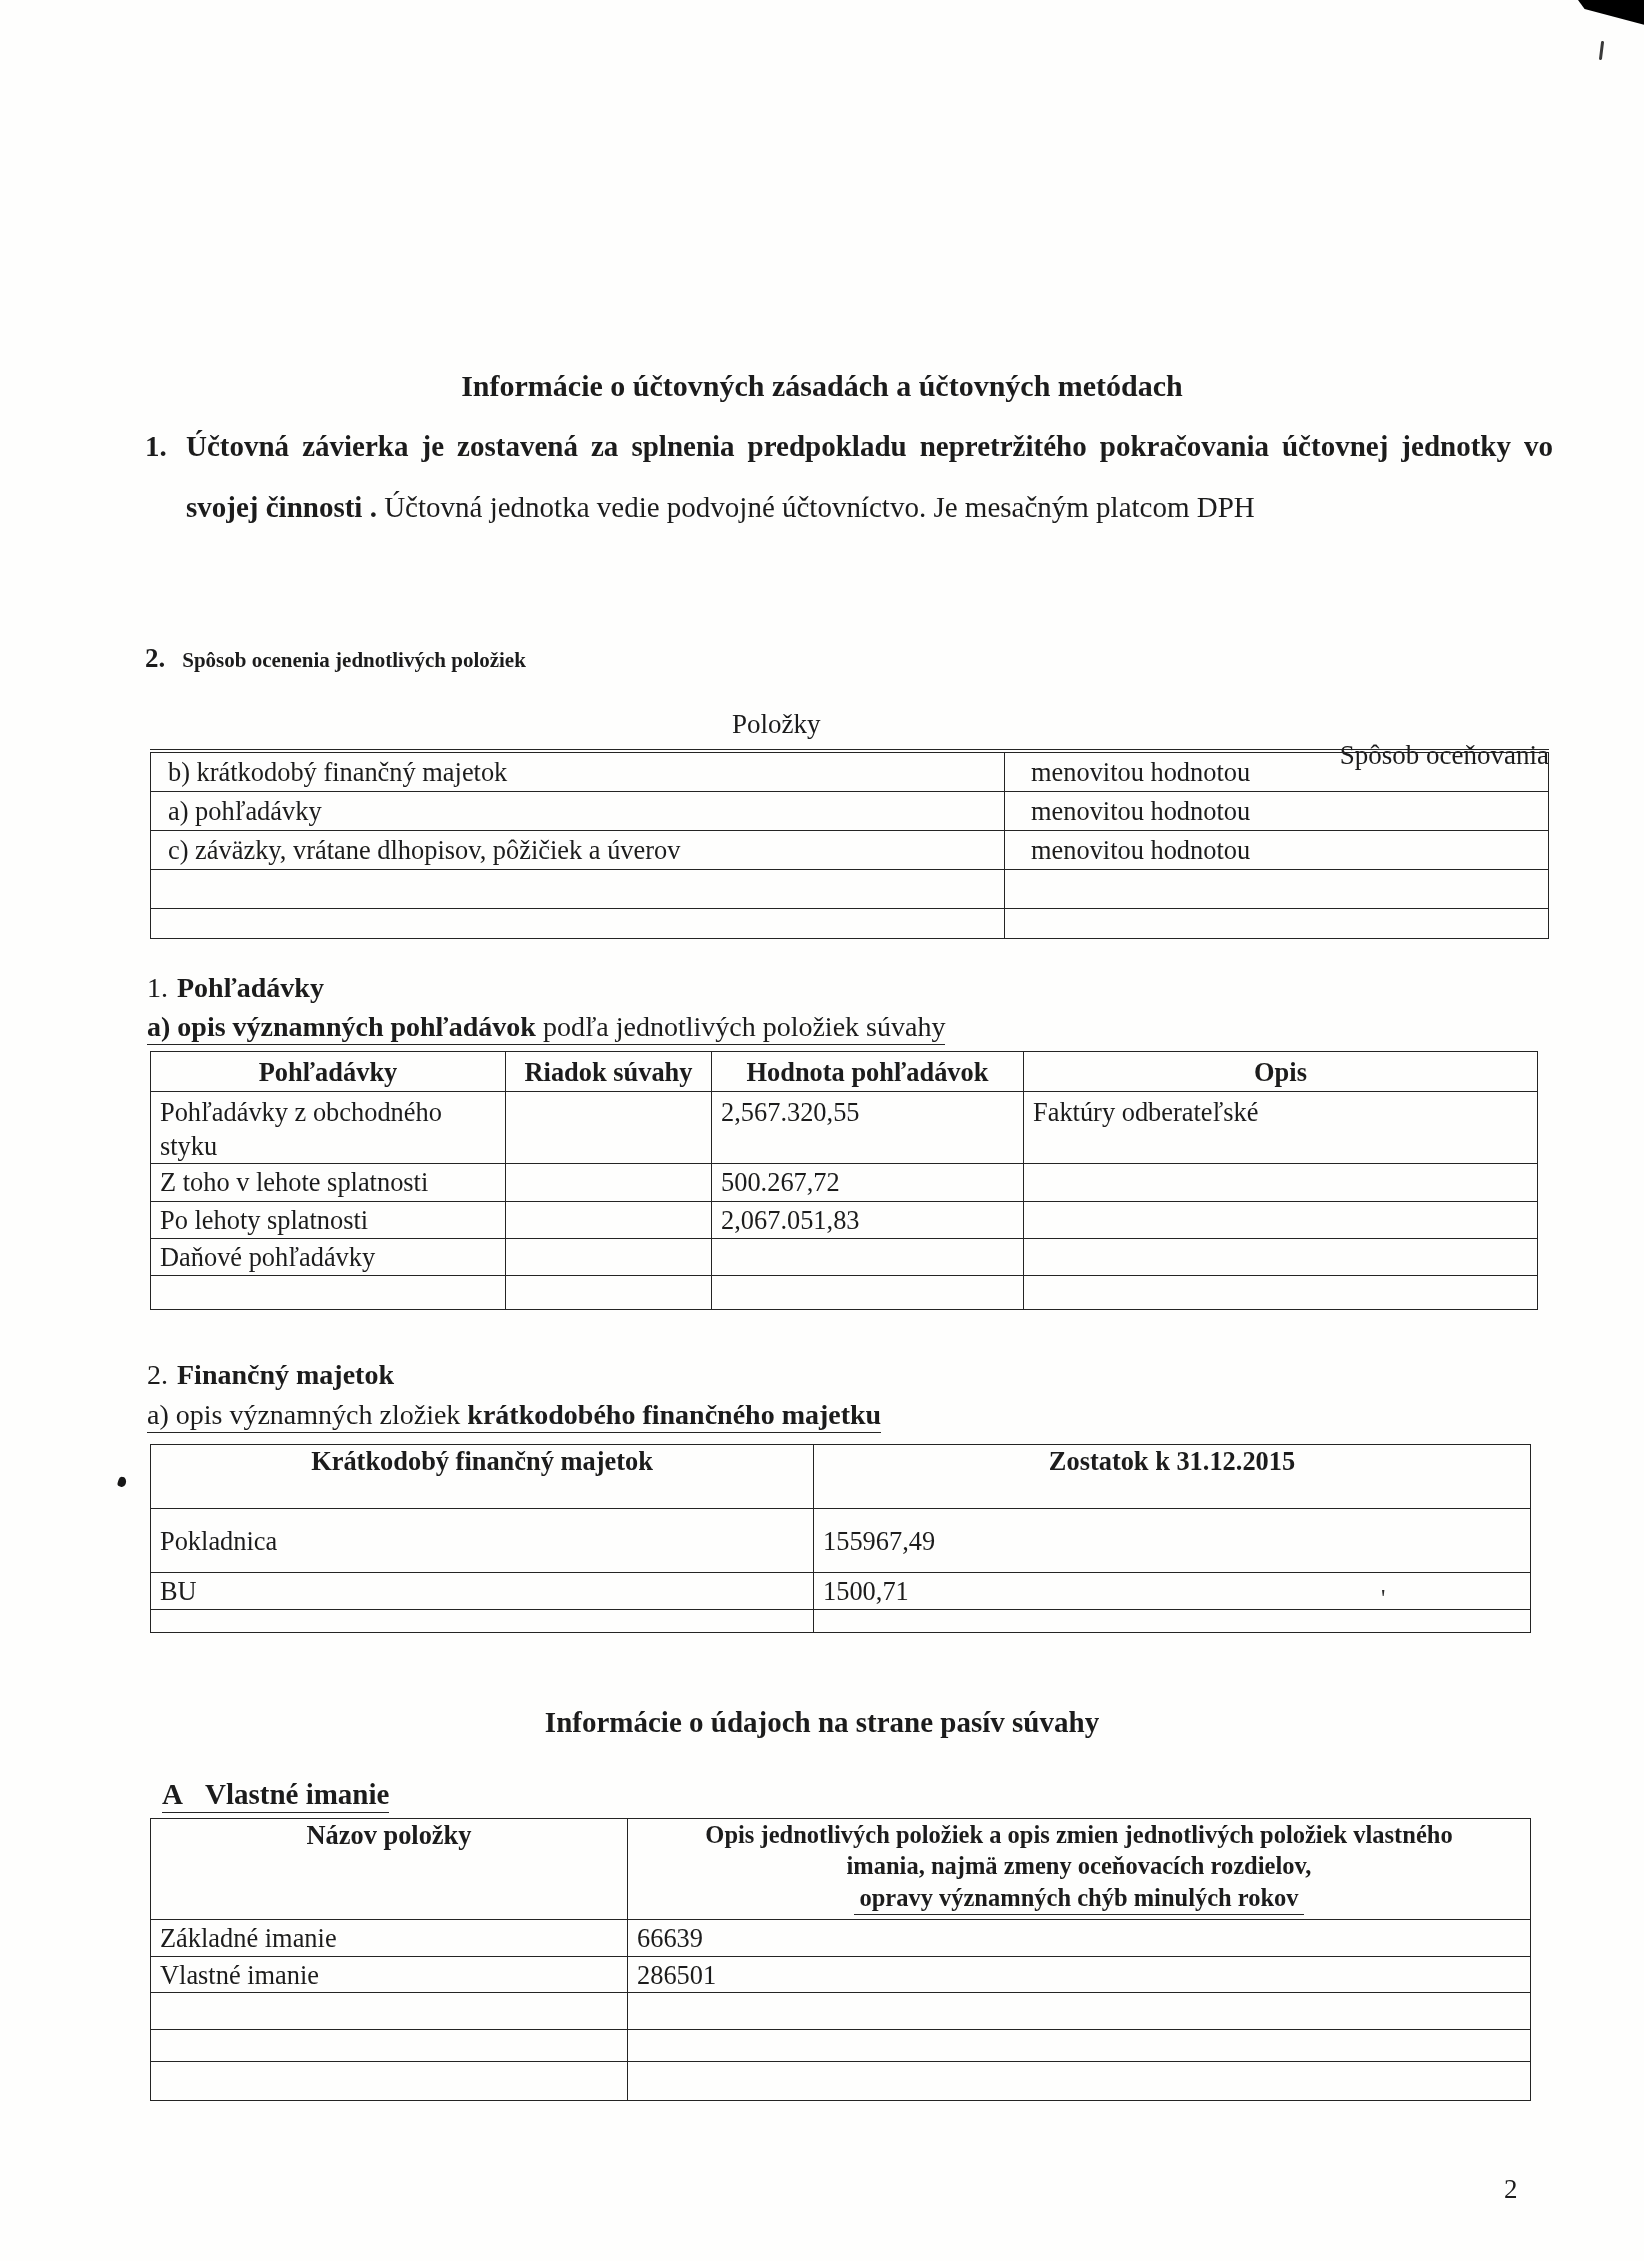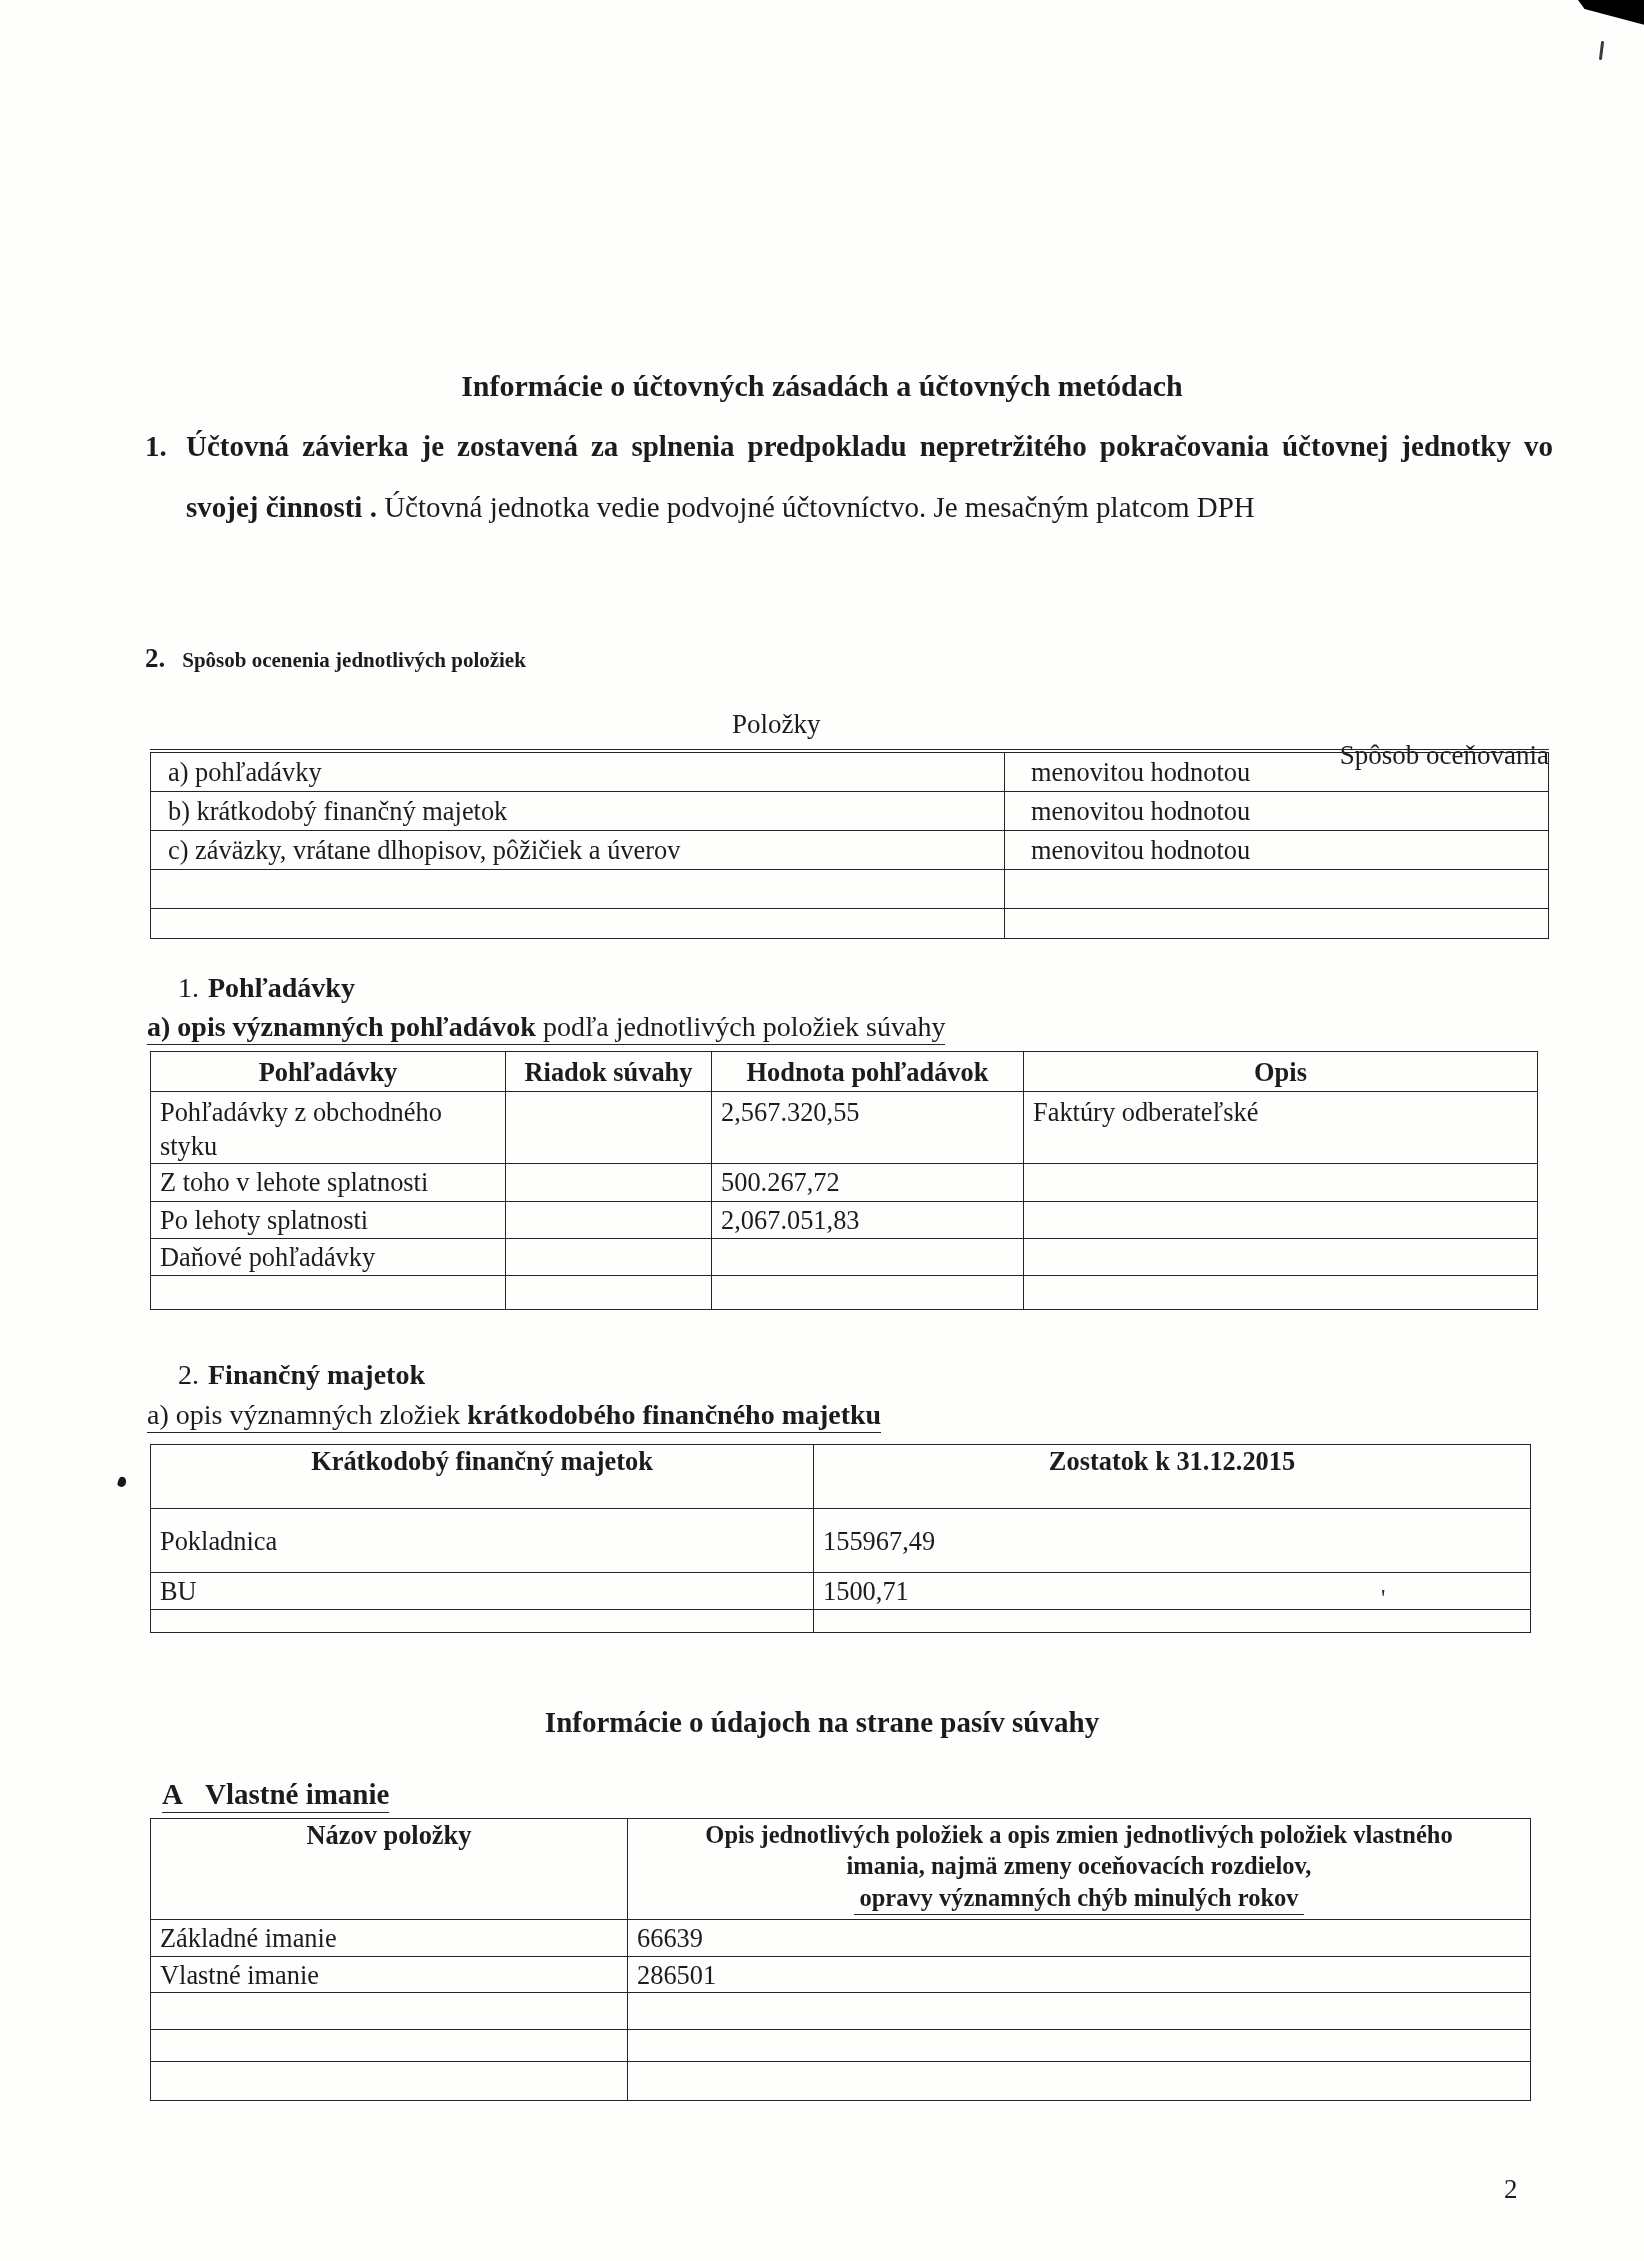--- a/index.html
+++ b/index.html
@@ -43,21 +43,21 @@
 
   
   .val-header { position:absolute; top:709px; left:150px; width:1399px; height:41px;
                 border-bottom:1.9px solid #242424; font-size:27px; display:flex; align-items:flex-end;
                 padding-bottom:2.6px;flex-direction:column; }
   .vh-left { display:inline-block; width:854px; padding-left:37px; }
   .val-tbl { top:752px; left:150px; width:1399px; }
   .val-tbl td:first-child { padding-left:17px; }
   .val-tbl td:last-child  { padding-left:26px; }
 
-  .section-title { position:absolute; left:147px; font-size:28px;margin-left:31px; }
+  .section-title { position:absolute; left:147px; font-size:28px; }
   .section-title .num { margin-right:9px; }
   .section-sub { position:absolute; left:147px; font-size:28px; width:max-content;
                  border-bottom:1.3px solid #242424; padding-bottom:1.3px; }
   .st1 { top:972px; } .ss1 { top:1011px; }
   .st2 { top:1359px; } .ss2 { top:1399px; }
 
   
   .rec-tbl { top:1051px; left:150px; width:1388px; font-size:26px; }
   .rec-tbl tr.vtop td { vertical-align:top; padding-top:2.6px; line-height:34px; }
 
@@ -106,25 +106,25 @@
     <span class="vh-right">Spôsob oceňovania</span>
   </div>
 
   <table class="tbl val-tbl">
     <colgroup>
         <col style="width:854px">
         <col>
       </colgroup>
     <tbody>
       <tr style="height:39px">
+        <td>b) krátkodobý finančný majetok</td>
+        <td>menovitou hodnotou</td>
+      </tr>
+      <tr style="height:39px">
         <td>a) pohľadávky</td>
-        <td>menovitou hodnotou</td>
-      </tr>
-      <tr style="height:39px">
-        <td>b) krátkodobý finančný majetok</td>
         <td>menovitou hodnotou</td>
       </tr>
       <tr style="height:39px">
         <td>c) záväzky, vrátane dlhopisov, pôžičiek a úverov</td>
         <td>menovitou hodnotou</td>
       </tr>
       <tr style="height:39px">
         <td></td>
         <td></td>
       </tr>

